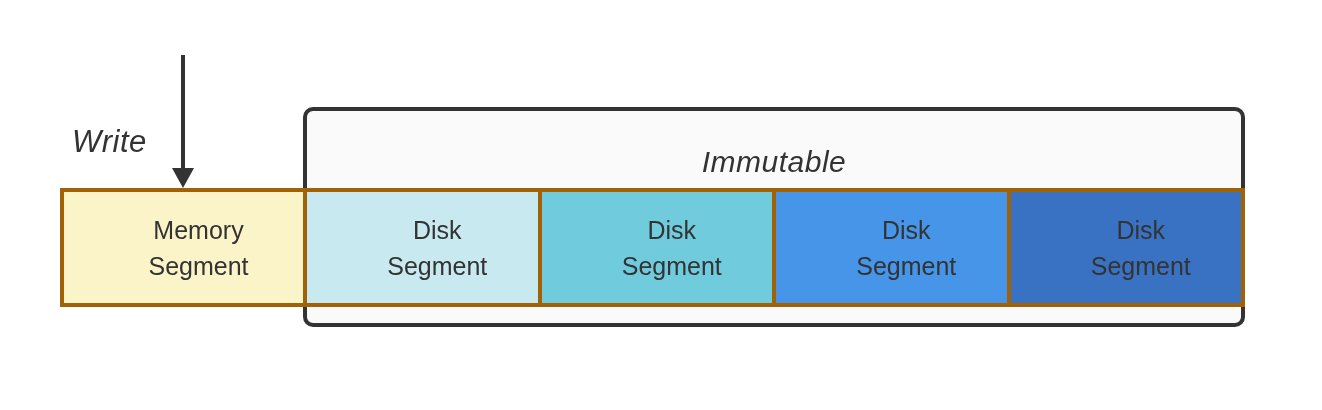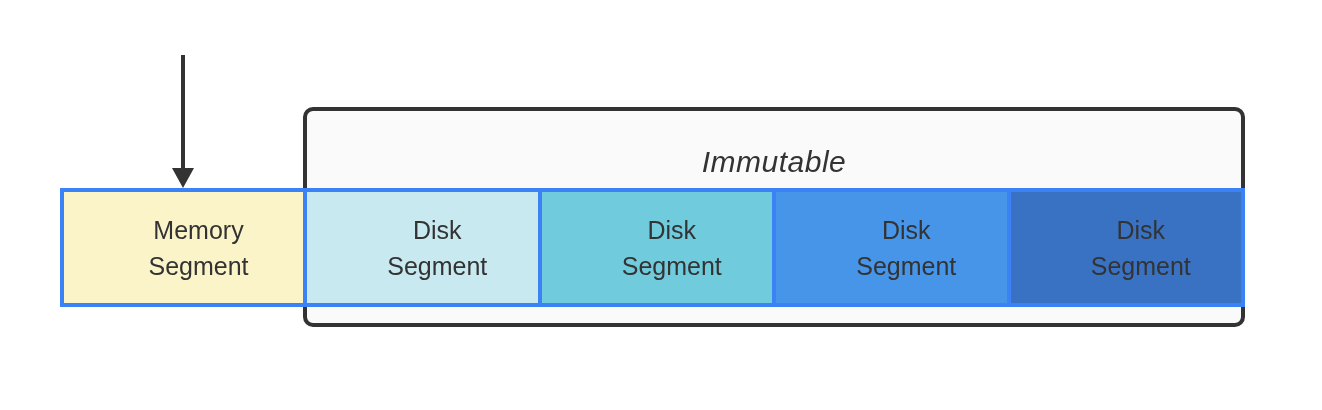--- a/index.html
+++ b/index.html
@@ -79,21 +79,21 @@
     position: absolute;
     left: 60px;
     top: 188px;
     width: 1185px;
     height: 119px;
     display: flex;
     z-index: 2;
   }
   .segment {
     box-sizing: border-box;
-    border: 4px solid #3b82f6;
+    border: 4px solid #a16207;
     margin-left: -4px;
     flex: 1 1 0;
     display: flex;
     align-items: center;
     justify-content: center;
     padding-left: 30px;
   }
   .segment:first-child {
     margin-left: 0;
     flex: 0 0 247px;
@@ -104,20 +104,21 @@
     color: #333333;
     text-align: center;
     white-space: pre-line;
   }
 </style>
 </head>
 <body>
 
 <div class="canvas">
 
+  <div class="write-label">Write</div>
 
   <div class="arrow-line"></div>
   <div class="arrow-head"></div>
 
   <div class="immutable-box" style="background-color: rgb(250, 250, 250);">
     <div class="immutable-label">Immutable</div>
   </div>
 
   <div class="segments-row">
     <div class="segment" style="background-color: rgb(251, 244, 201);">

